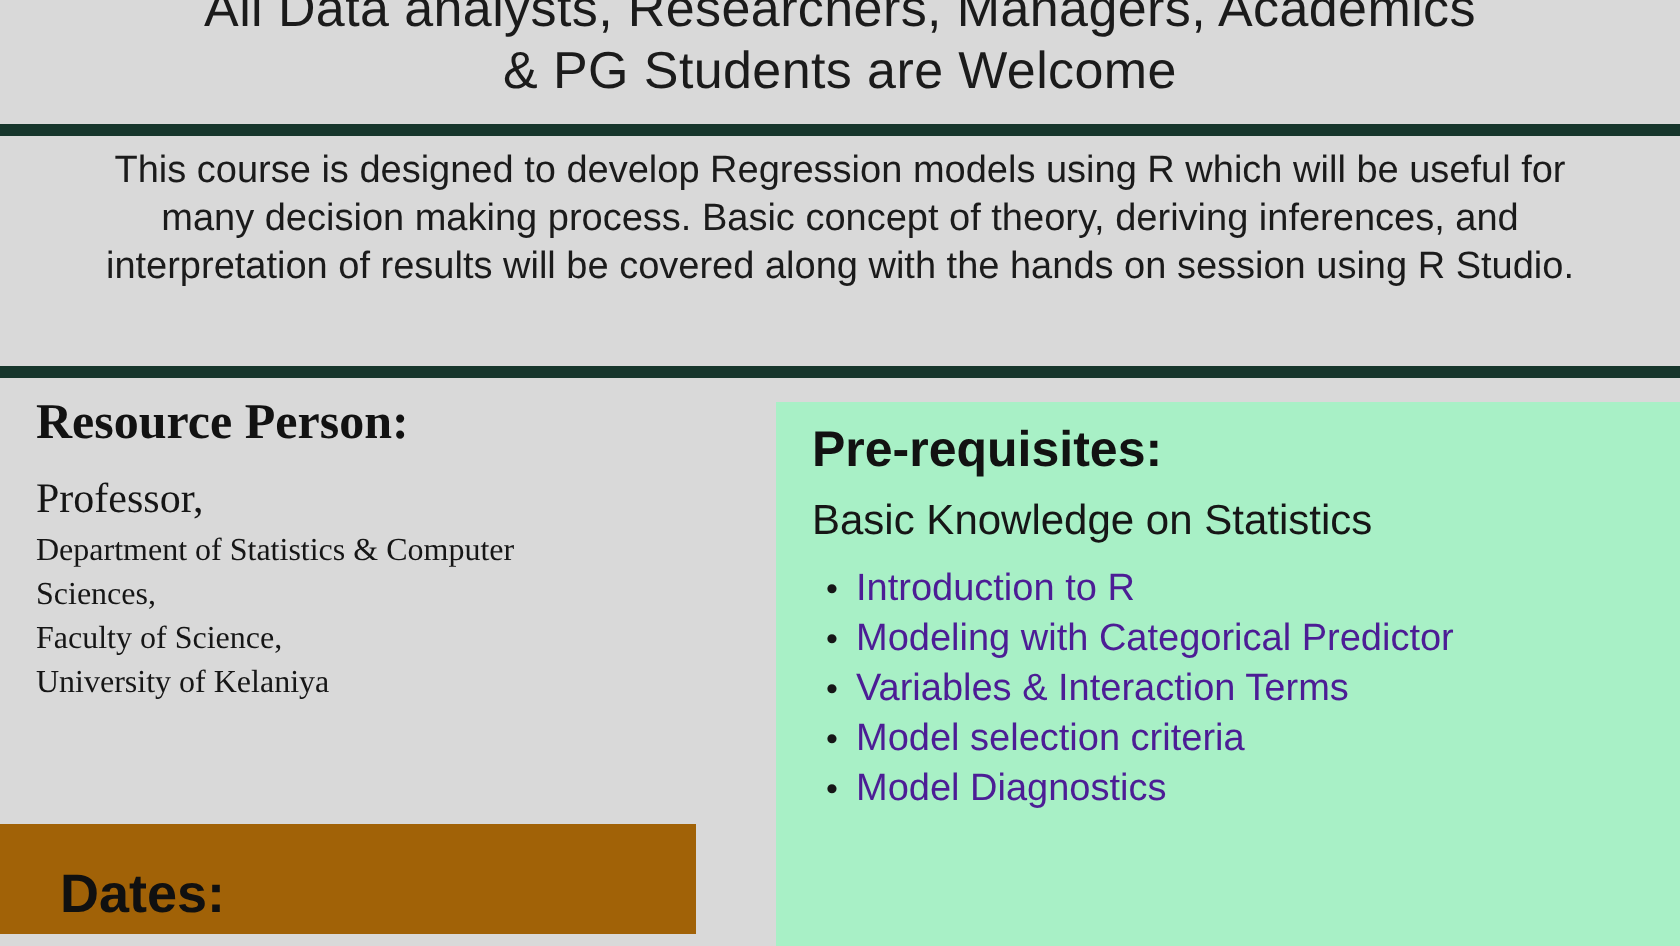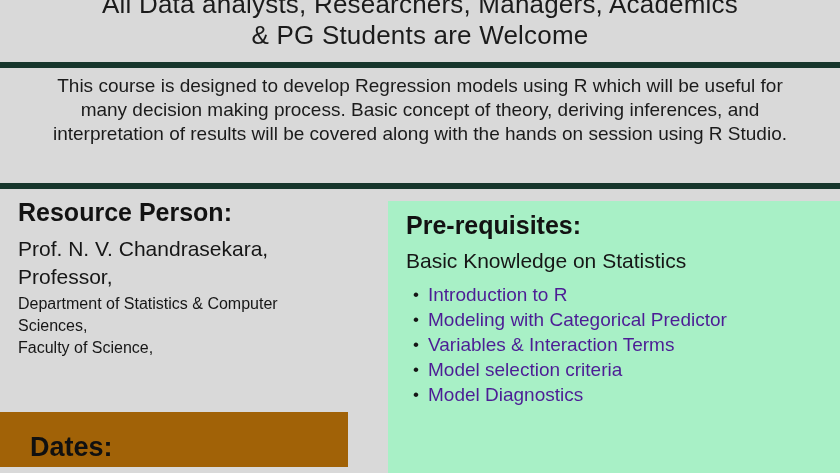--- a/index.html
+++ b/index.html
@@ -81,20 +81,21 @@
     background: #17362c;
   }
 
   
   .left-col {
     position: absolute;
     left: 0;
     top: 189px;
     width: 388px;
     height: 284px;
+    font-family: Liberation Serif, serif;
   }
   .left-pad {
     padding: 8px 14px 0 18px;
   }
   .h-resource {
     font-size: 25px;
     font-weight: bold;
     color: #121212;
     margin: 0 0 8px 0;
     line-height: 30px;
@@ -204,25 +205,25 @@
 
   <div class="description">
     <p>This course is designed to develop Regression models using R which will be useful for many decision making process. Basic concept of theory, deriving inferences, and interpretation of results will be covered along with the hands on session using R Studio.</p>
   </div>
 
   <div class="divider-bar2"></div>
 
   <div class="left-col">
     <div class="left-pad">
       <h2 class="h-resource">Resource Person:</h2>
-      <p class="rp-name">Prof. N. V. Chandrasekara,</p>
       <p class="rp-role">Professor,</p>
       <p class="rp-affil">Department of Statistics &amp; Computer</p>
       <p class="rp-affil">Sciences,</p>
       <p class="rp-affil">Faculty of Science,</p>
+      <p class="rp-affil">University of Kelaniya</p>
     </div>
   </div>
 
   <div class="dates-panel">
     <h2 class="dates-title">Dates:</h2>
   </div>
 
   <div class="right-col">
     <div class="right-pad">
       <h2 class="h-prereq">Pre-requisites:</h2>

